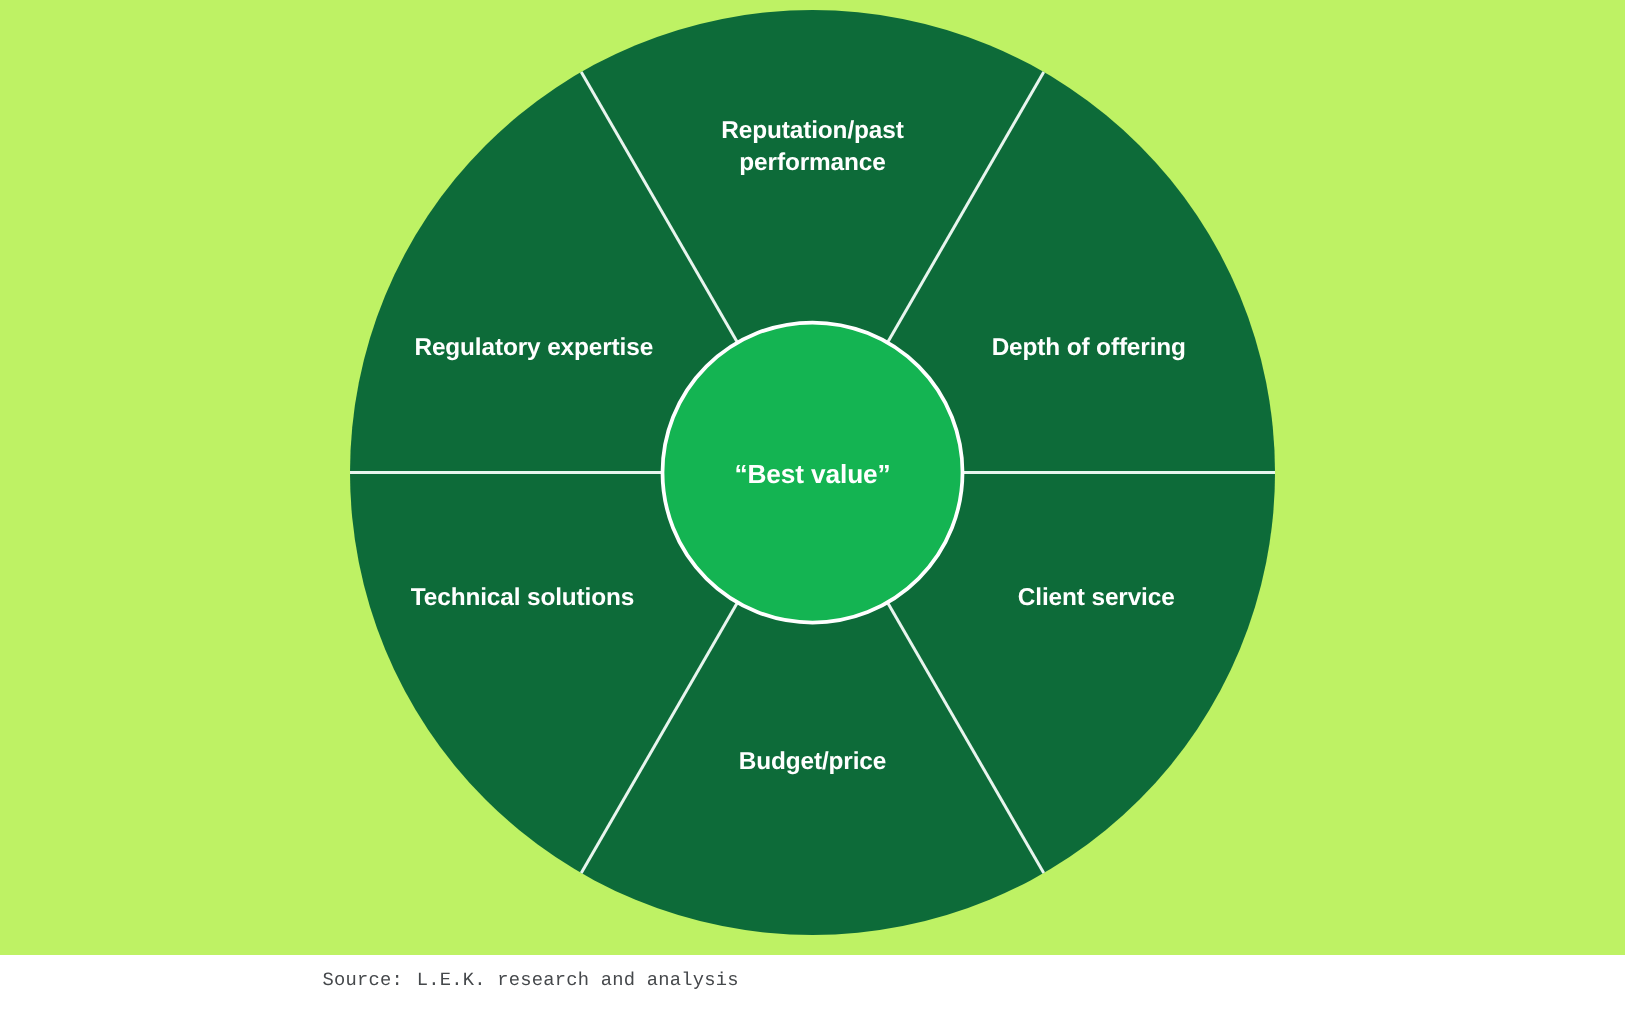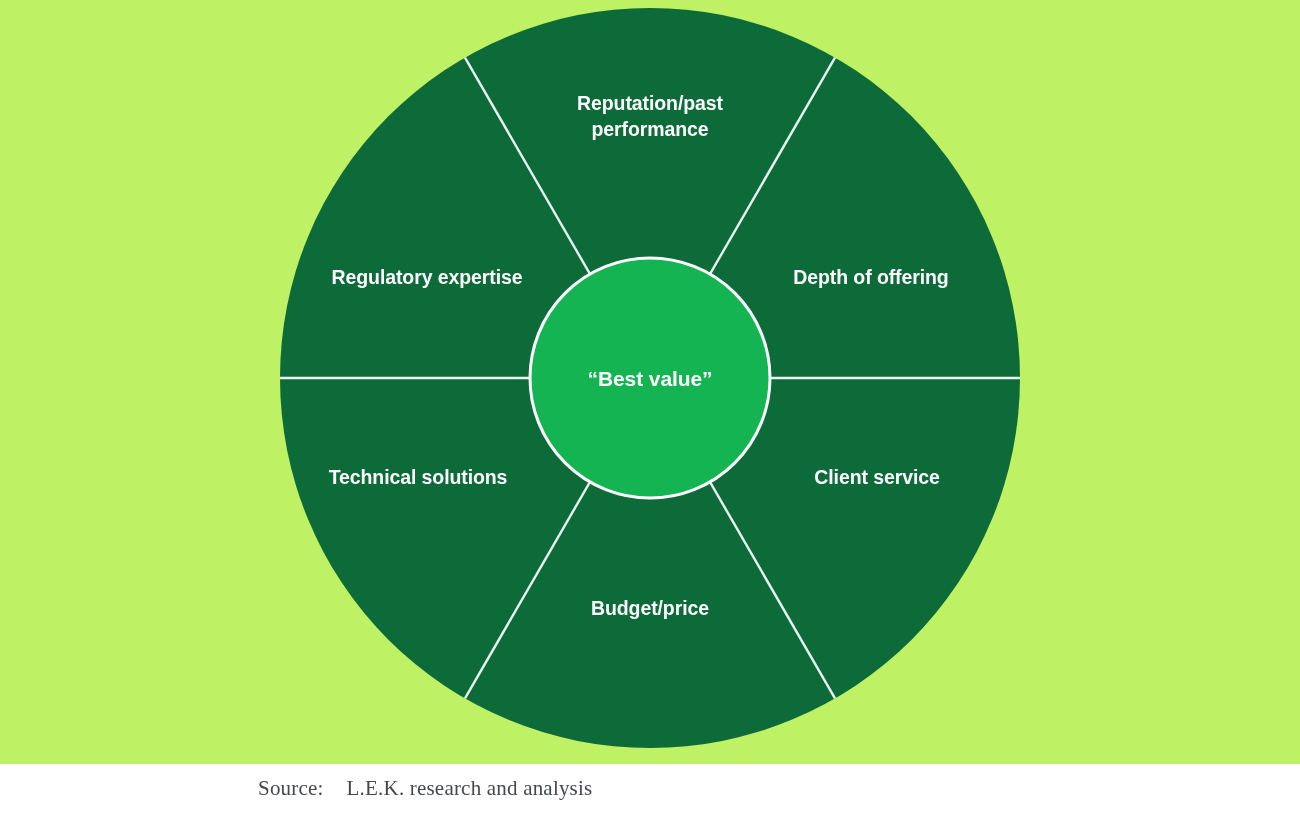--- a/index.html
+++ b/index.html
@@ -42,28 +42,27 @@
     font-family: "Liberation Sans", sans-serif;
     font-weight: bold;
     font-size: 21px;
     fill: #ffffff;
     letter-spacing: -0.1px;
   }
   .source-row {
     position: absolute;
     left: 258px;
     top: 776px;
-    font-family: Liberation Serif, serif;
-    font-size: 21px;
+    font-family: Liberation Mono, monospace;
+    font-size: 15px;
     color: #45484b;
     letter-spacing: 0.2px;
     white-space: pre;
     display: flex;
     align-items: baseline;
-    gap: 12px;
   }
   .source-label {
     margin-right: 11px;
   }
 </style>
 </head>
 <body>
 
 <div id="stage">
 

